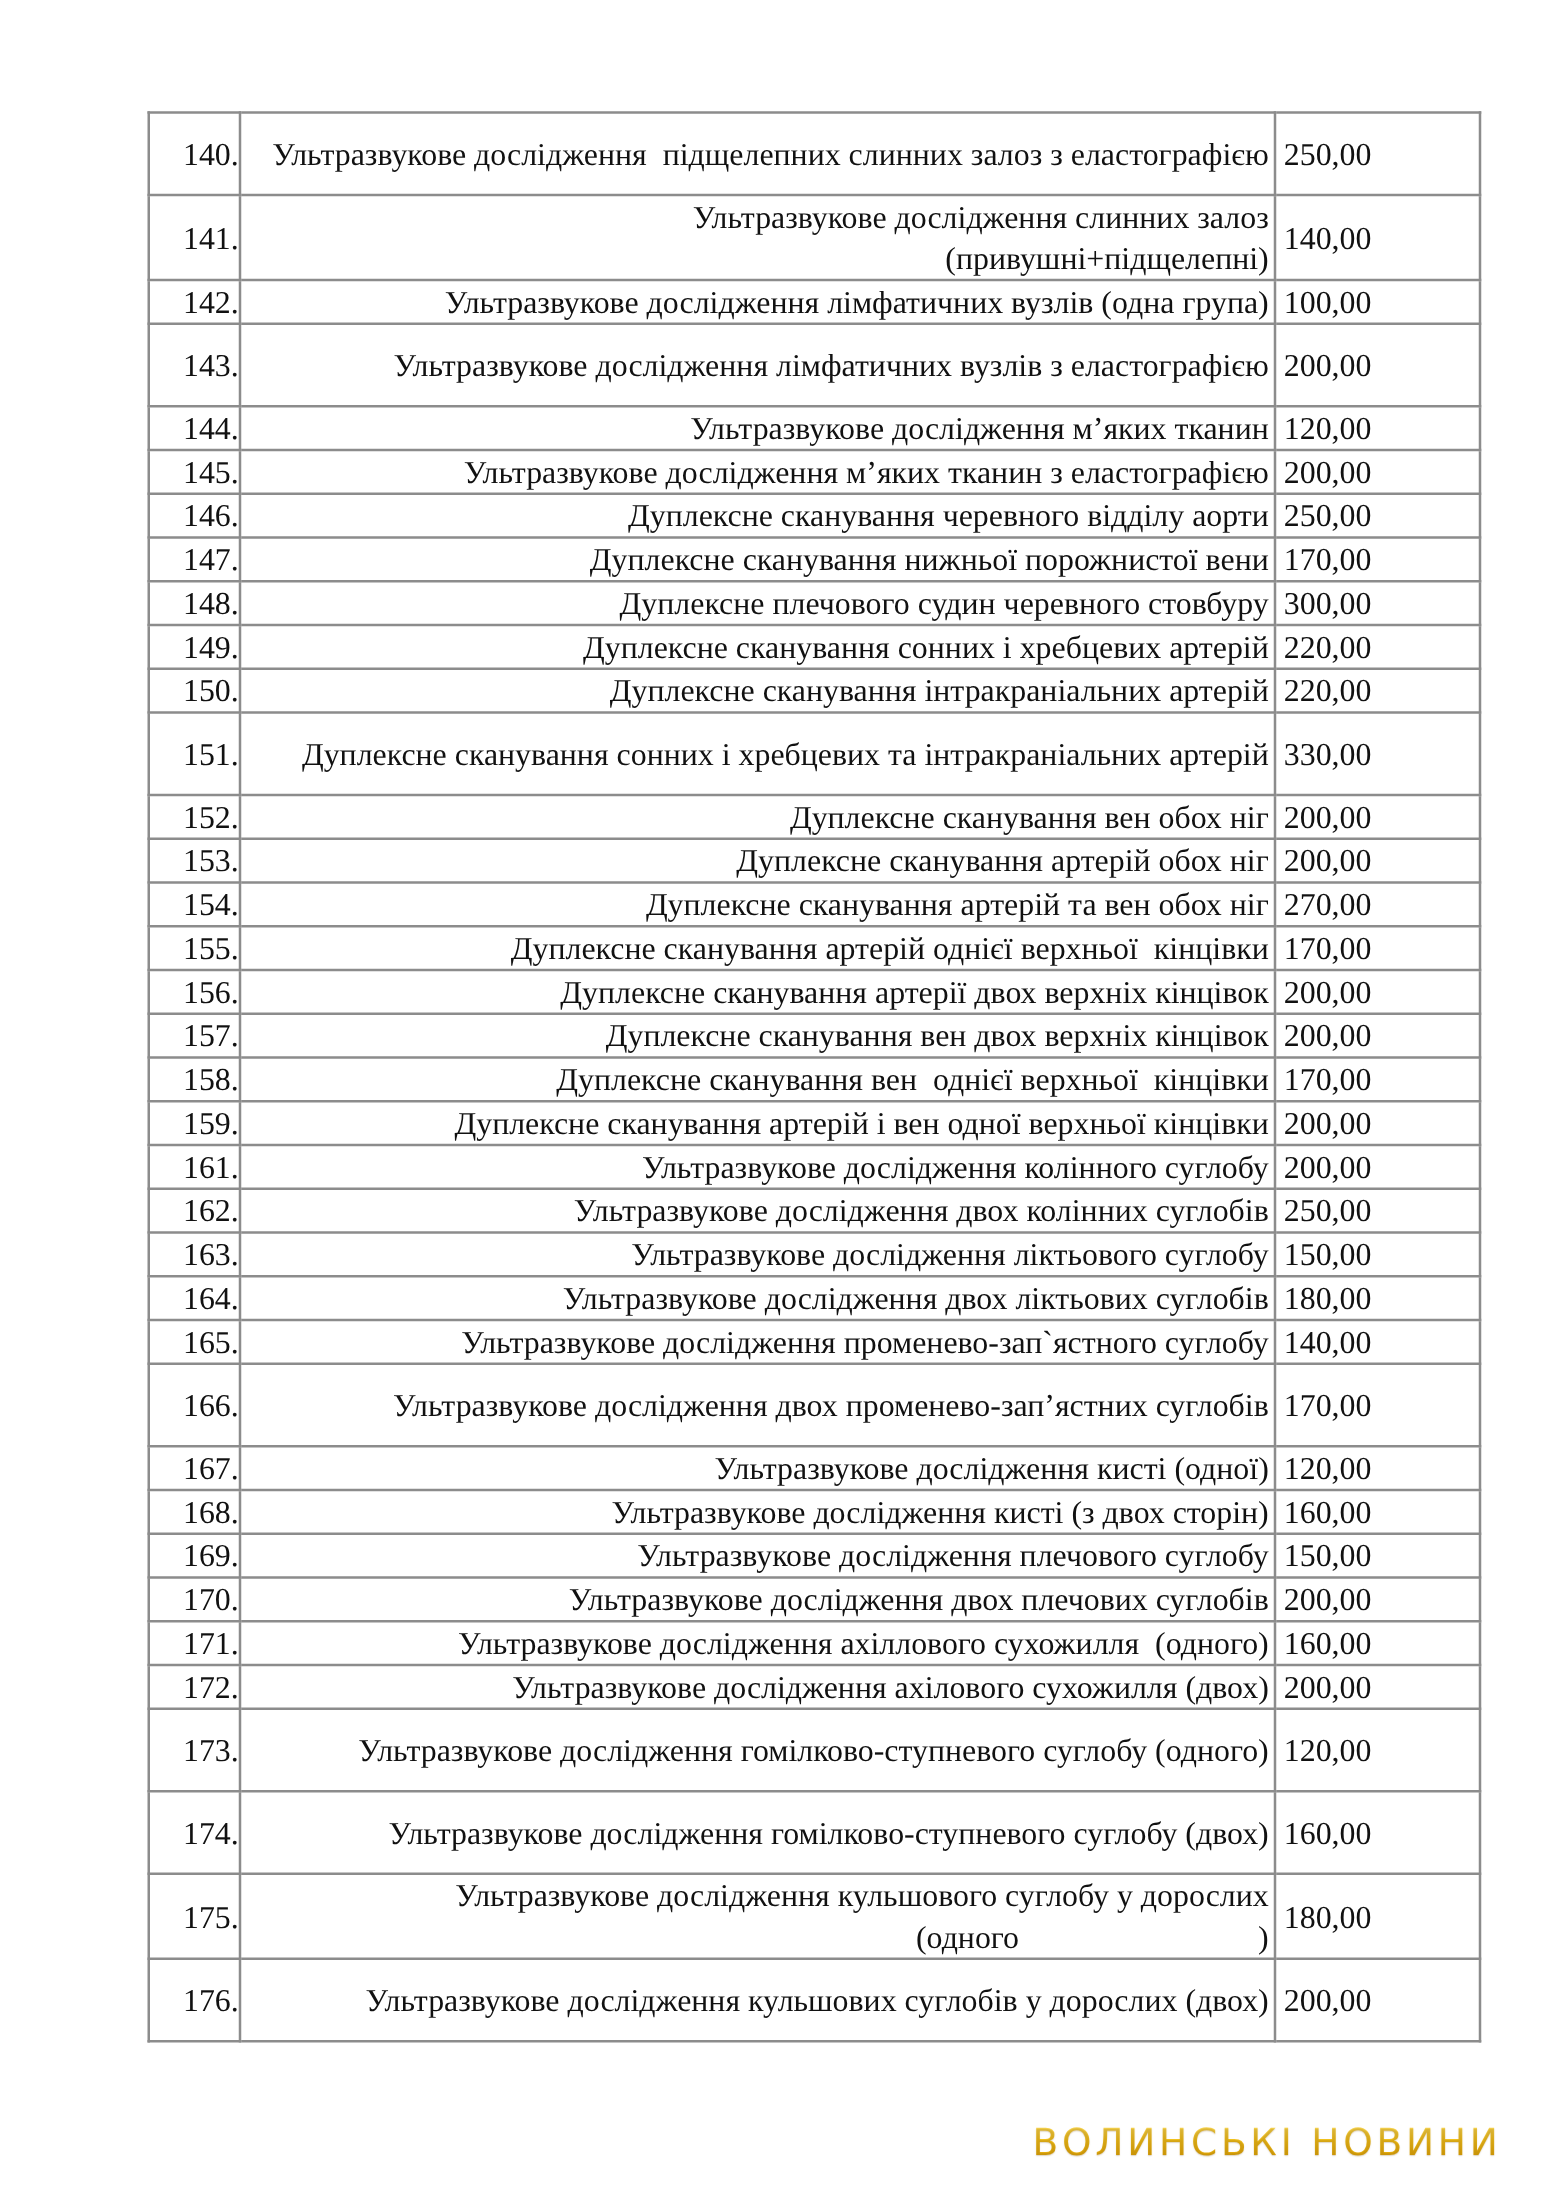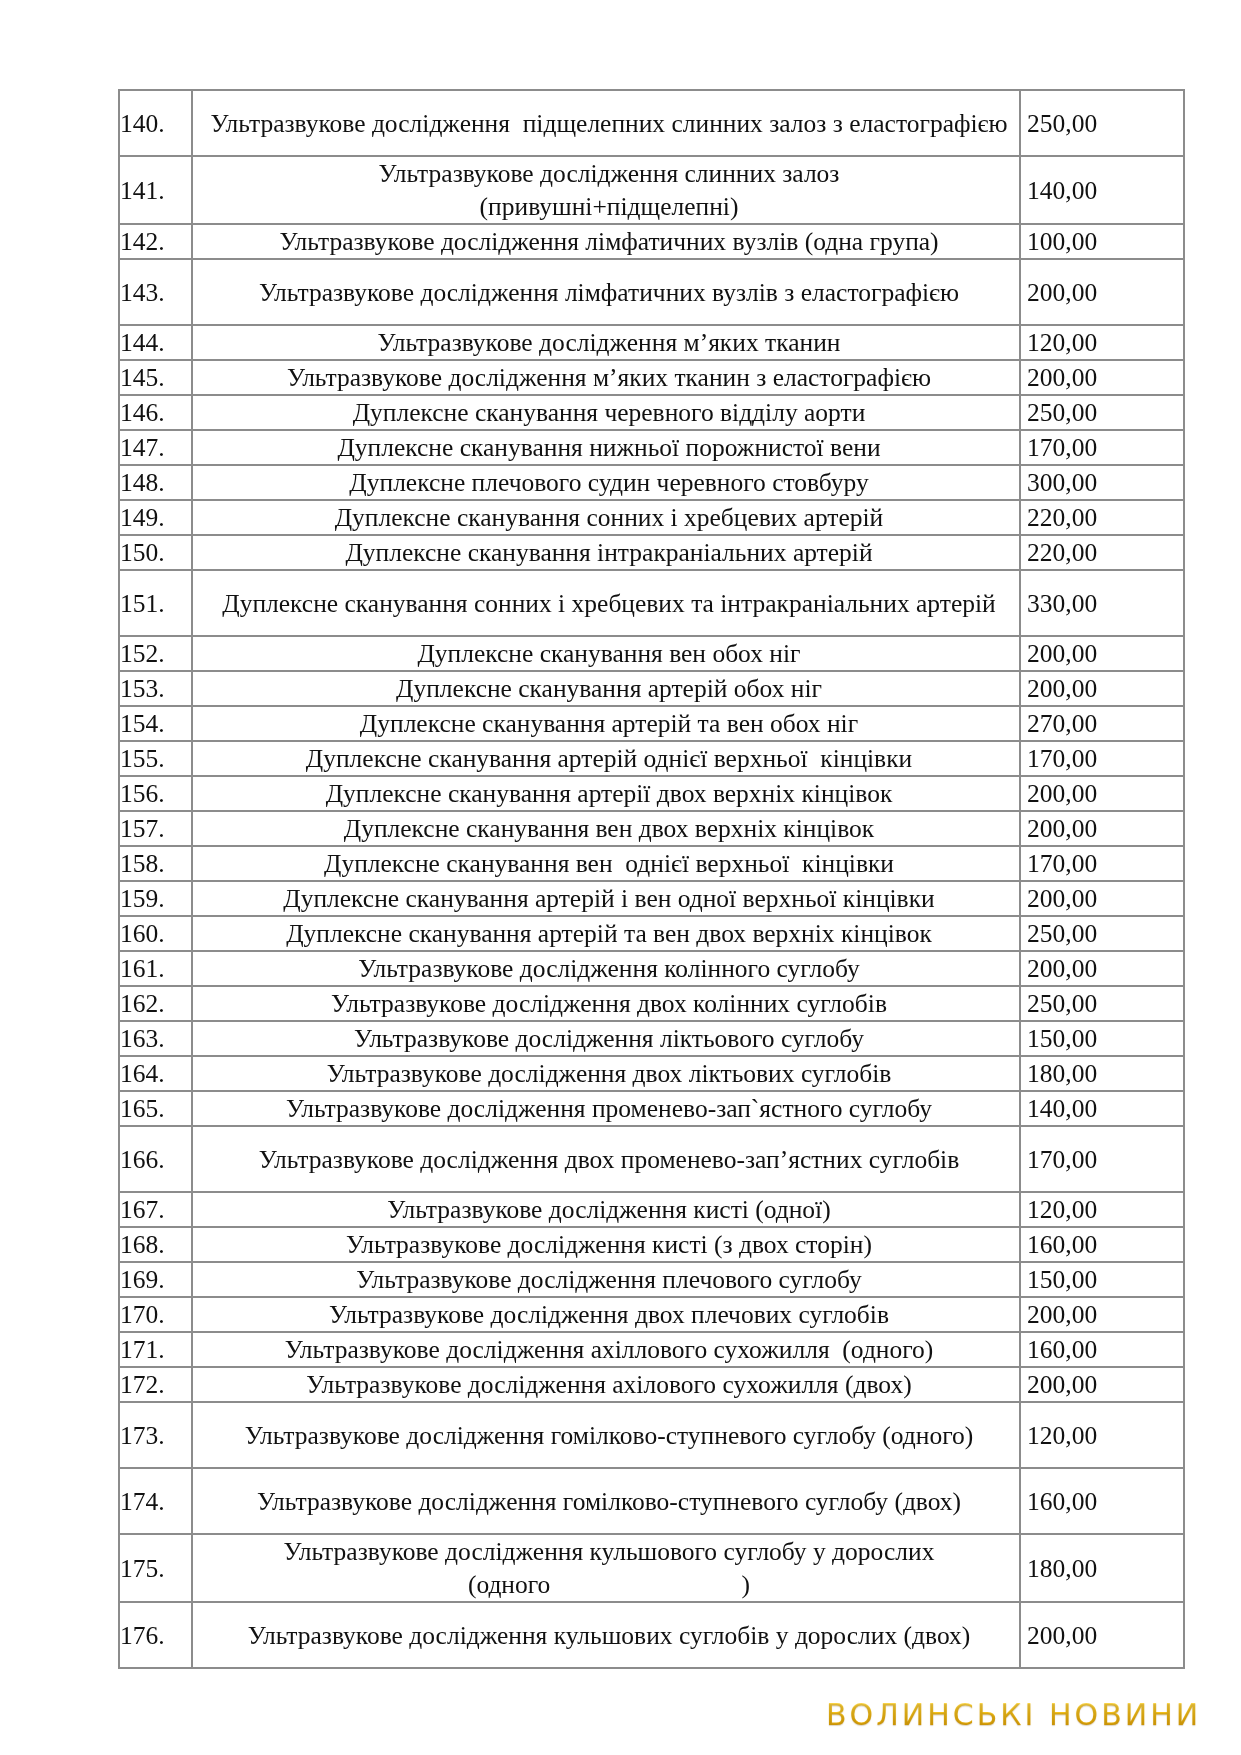--- a/index.html
+++ b/index.html
@@ -34,26 +34,26 @@
     }
     table.price-table td {
       border: 2px solid #8c8c8c;
       padding: 0 0 0 0;
       vertical-align: middle;
     }
     col.c-num { width: 73px; }
     col.c-name { width: 828px; }
     col.c-price { width: 164px; }
     td.num {
-      text-align: left;
+      text-align: right;
       padding-left: 2px;
       font-family: Liberation Serif, serif;
     }
     td.name {
-      text-align: center;
+      text-align: right;
       padding-left: 10px !important;
       padding-right: 4px !important;
       white-space: pre-wrap;
     }
     td.price {
       padding-left: 6px !important;
     }
     tr.single td { height: 30.6px; }
     tr.double td { height: 64px; }
     .watermark {
@@ -179,25 +179,20 @@
           <td class="num">158.</td>
           <td class="name">Дуплексне сканування вен  однієї верхньої  кінцівки</td>
           <td class="price">170,00</td>
         </tr>
         <tr class="single">
           <td class="num">159.</td>
           <td class="name">Дуплексне сканування артерій і вен одної верхньої кінцівки</td>
           <td class="price">200,00</td>
         </tr>
         <tr class="single">
-          <td class="num">160.</td>
-          <td class="name">Дуплексне сканування артерій та вен двох верхніх кінцівок</td>
-          <td class="price">250,00</td>
-        </tr>
-        <tr class="single">
           <td class="num">161.</td>
           <td class="name">Ультразвукове дослідження колінного суглобу</td>
           <td class="price">200,00</td>
         </tr>
         <tr class="single">
           <td class="num">162.</td>
           <td class="name">Ультразвукове дослідження двох колінних суглобів</td>
           <td class="price">250,00</td>
         </tr>
         <tr class="single">

